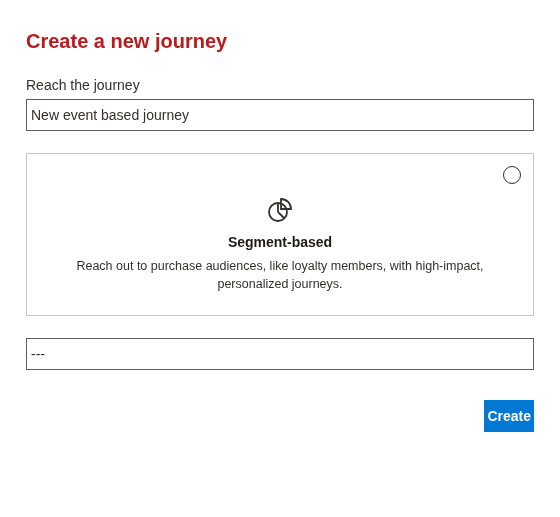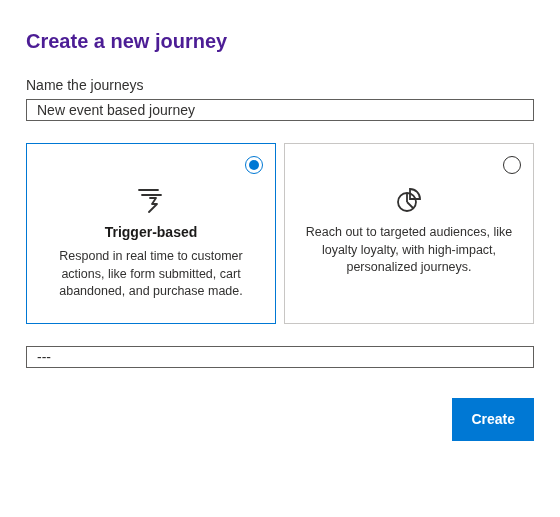--- a/index.html
+++ b/index.html
@@ -8,33 +8,33 @@
     padding: 30px 26px;
     font-family: "Segoe UI", -apple-system, BlinkMacSystemFont, sans-serif;
     color: #323130;
     background: #fff;
     width: 560px;
   }
   h1 {
     font-size: 20px;
     font-weight: 600;
     margin: 0 0 24px 0;
-    color: #4c1d95;
+    color: #b91c1c;
   }
   .label {
     font-size: 14px;
     font-weight: 400;
     margin-bottom: 6px;
     color: #323130;
   }
   .req { color: #a4262c; margin-left: 2px; }
   .text-input {
     width: 100%;
-    height: 22px;
-    padding: 0 10px;
+    height: 32px;
+    padding: 0 4px;
     font-size: 14px;
     font-family: inherit;
     border: 1px solid #605e5c;
     background: #fff;
     color: #323130;
     outline: none;
   }
   .field-block { margin-bottom: 22px; }
   .cards {
     display: flex;
@@ -92,22 +92,22 @@
     line-height: 1.4;
     color: #323130;
   }
   .footer {
     display: flex;
     justify-content: flex-end;
     gap: 8px;
     margin-top: 30px;
   }
   .btn {
-    height: 43px;
-    padding: 0 18px;
+    height: 32px;
+    padding: 0 2px;
     font-size: 14px;
     font-family: inherit;
     font-weight: 600;
     border: 1px solid #8a8886;
     background: #fff;
     color: #323130;
     cursor: pointer;
     text-align: center;
   }
   .btn.primary {
@@ -116,51 +116,40 @@
     color: #fff;
   }
   svg { display: block; }
 </style>
 </head>
 <body>
 
 <h1>Create a new journey</h1>
 
 <div class="field-block">
-  <div class="label">Name the journeys</div>
+  <div class="label">Reach the journey</div>
   <input class="text-input" type="text" value="New event based journey" style="">
 </div>
 
 <div class="field-block">
   <div class="cards">
 
-    <div class="card selected">
-      <div class="radio on"></div>
-      <div class="card-icon">
-        <svg width="30" height="26" viewBox="0 0 30 26" stroke="#323130" stroke-width="1.8" fill="none" stroke-linecap="round">
-          <line x1="3" y1="3" x2="22" y2="3"></line>
-          <line x1="6" y1="8" x2="25" y2="8"></line>
-          <polyline points="14,11 20,11 16,17 21,17 13,25" stroke-linejoin="round"></polyline>
-        </svg>
-      </div>
-      <div class="card-title">Trigger-based</div>
-      <div class="card-desc">Respond in real time to customer actions, like form submitted, cart abandoned, and purchase made.</div>
-    </div>
 
     <div class="card">
       <div class="radio"></div>
       <div class="card-icon">
         <svg width="28" height="26" viewBox="0 0 28 26" stroke="#323130" stroke-width="1.8" fill="none">
           <circle cx="12" cy="15" r="9"></circle>
           <path d="M15 2 A10 10 0 0 1 25 12 L15 12 Z"></path>
           <line x1="12" y1="6" x2="12" y2="15"></line>
           <line x1="12" y1="15" x2="18" y2="21"></line>
         </svg>
       </div>
-      <div class="card-desc">Reach out to targeted audiences, like loyalty loyalty, with high-impact, personalized journeys.</div>
+      <div class="card-title">Segment-based</div>
+      <div class="card-desc">Reach out to purchase audiences, like loyalty members, with high-impact, personalized journeys.</div>
     </div>
 
   </div>
 </div>
 
 <div class="field-block">
   <input class="text-input" type="text" value="---" style="">
 </div>
 
 <div class="footer">

